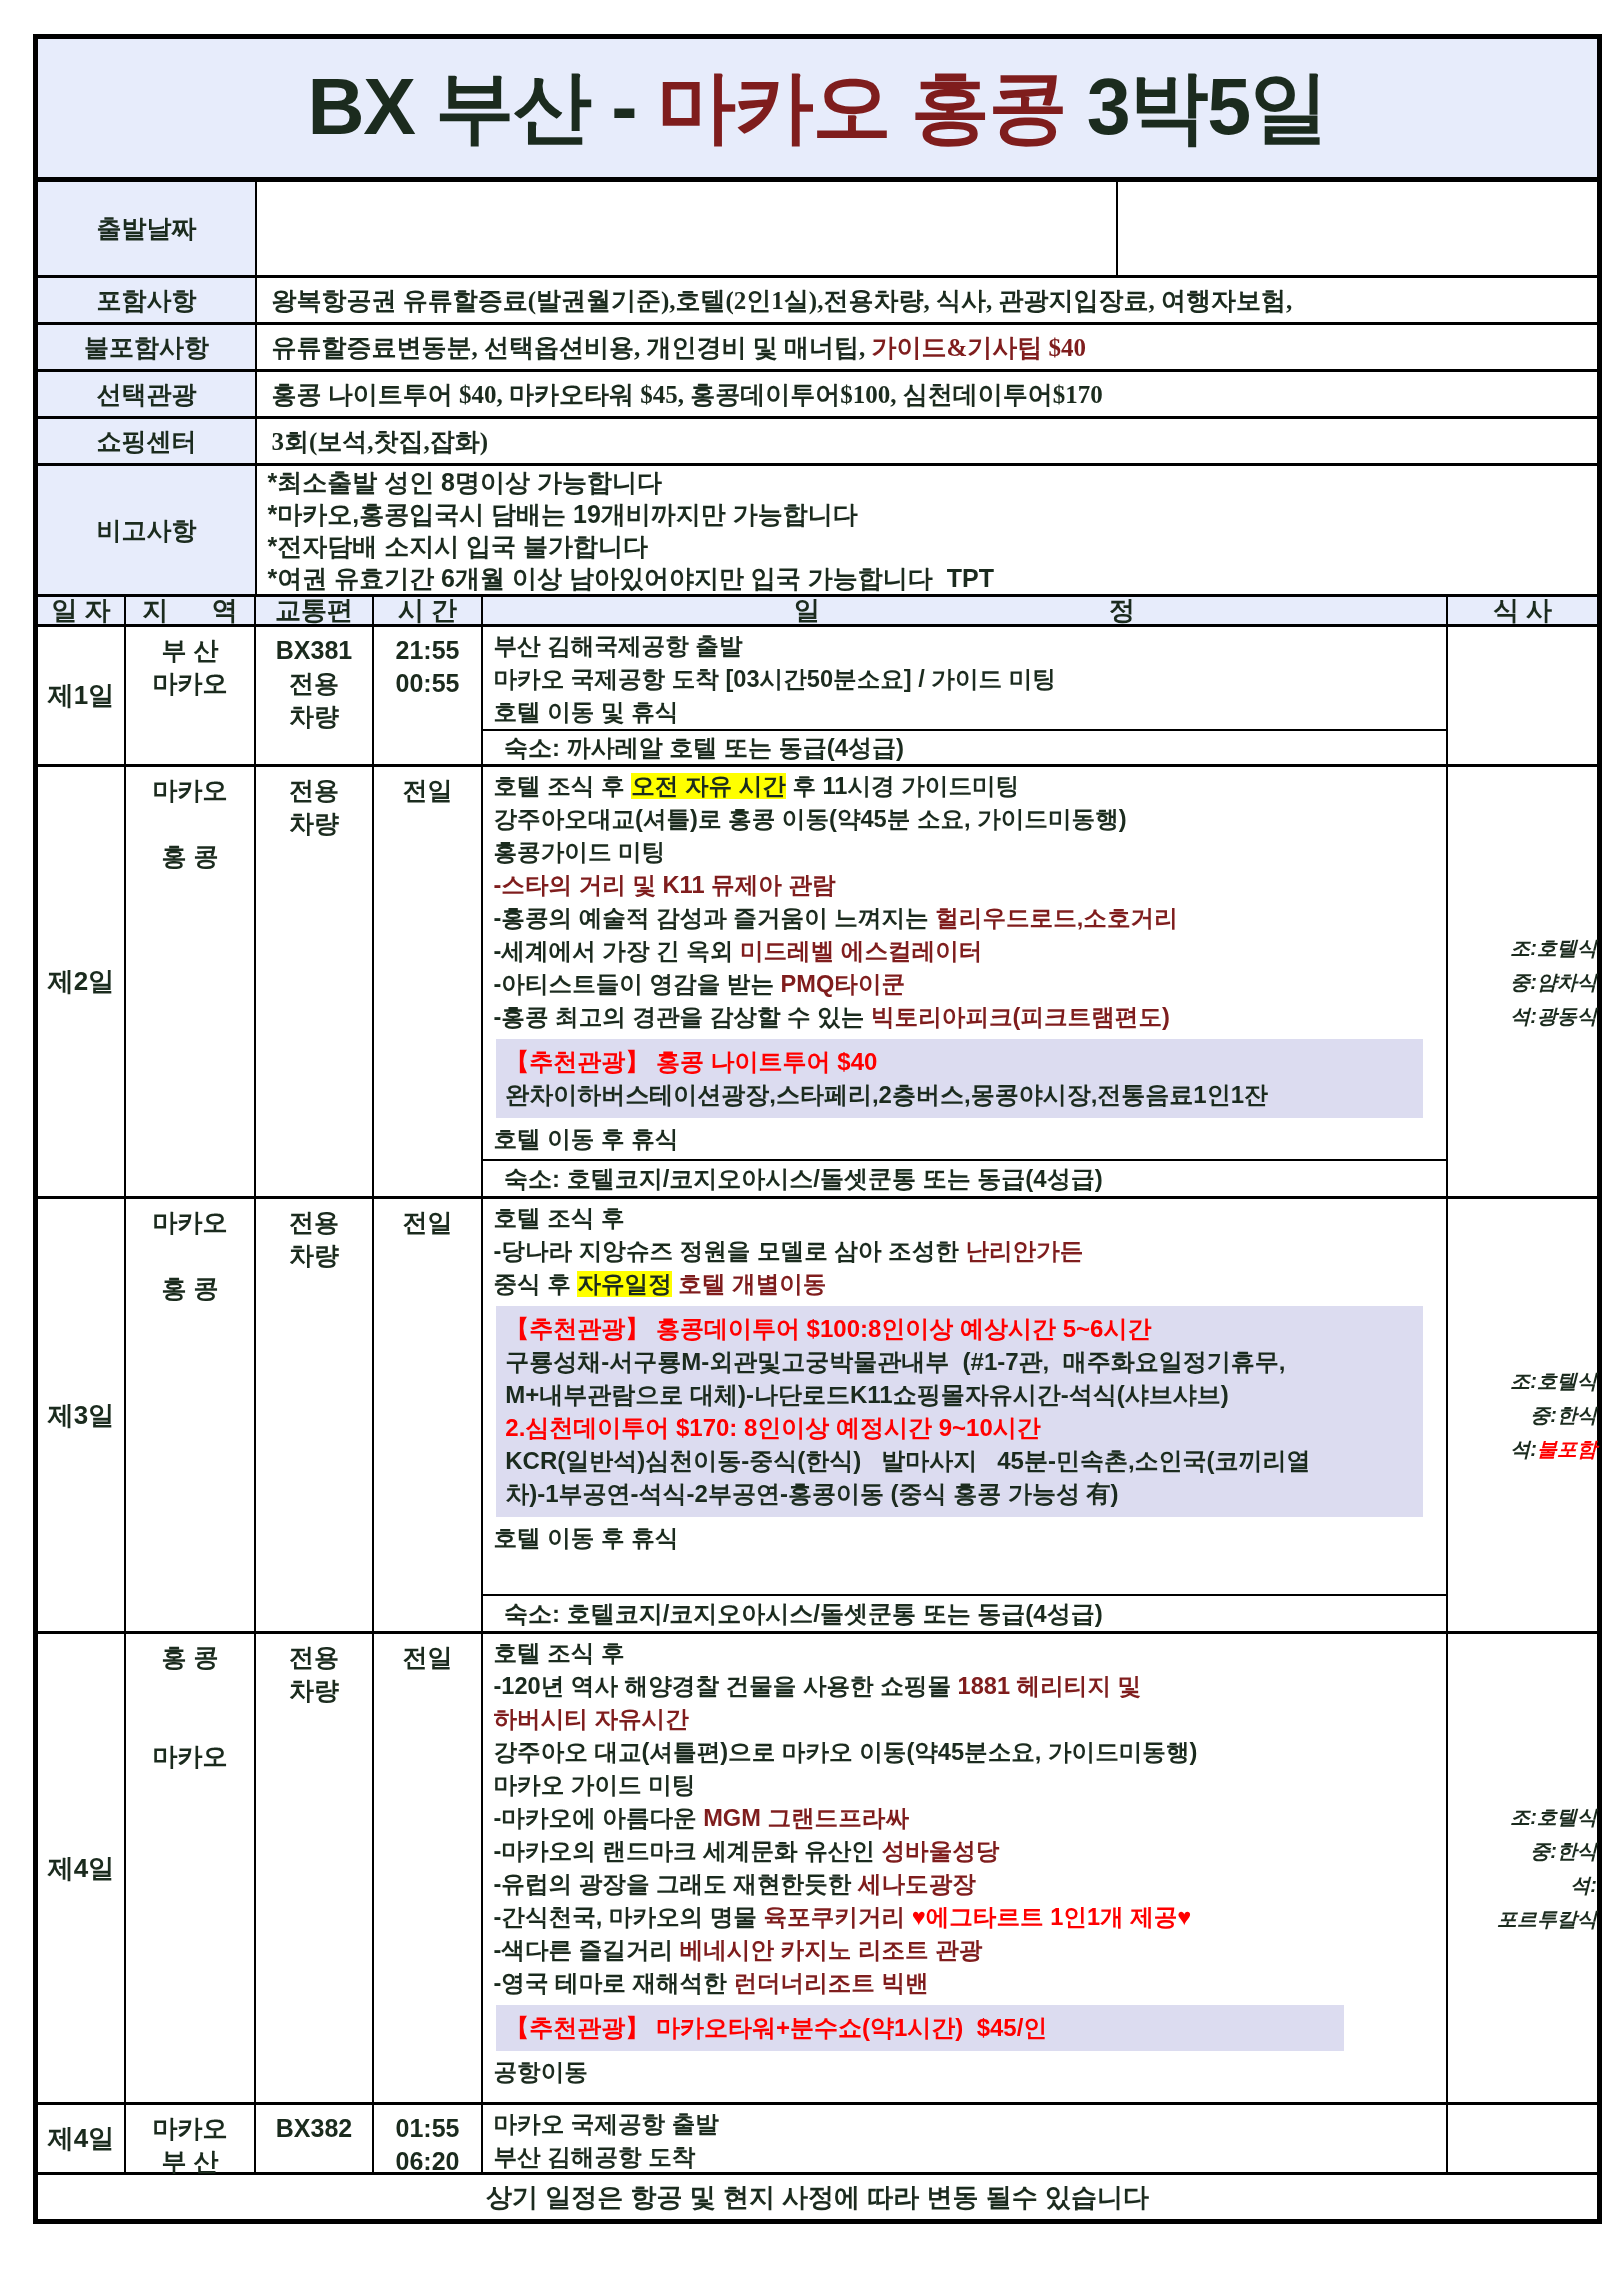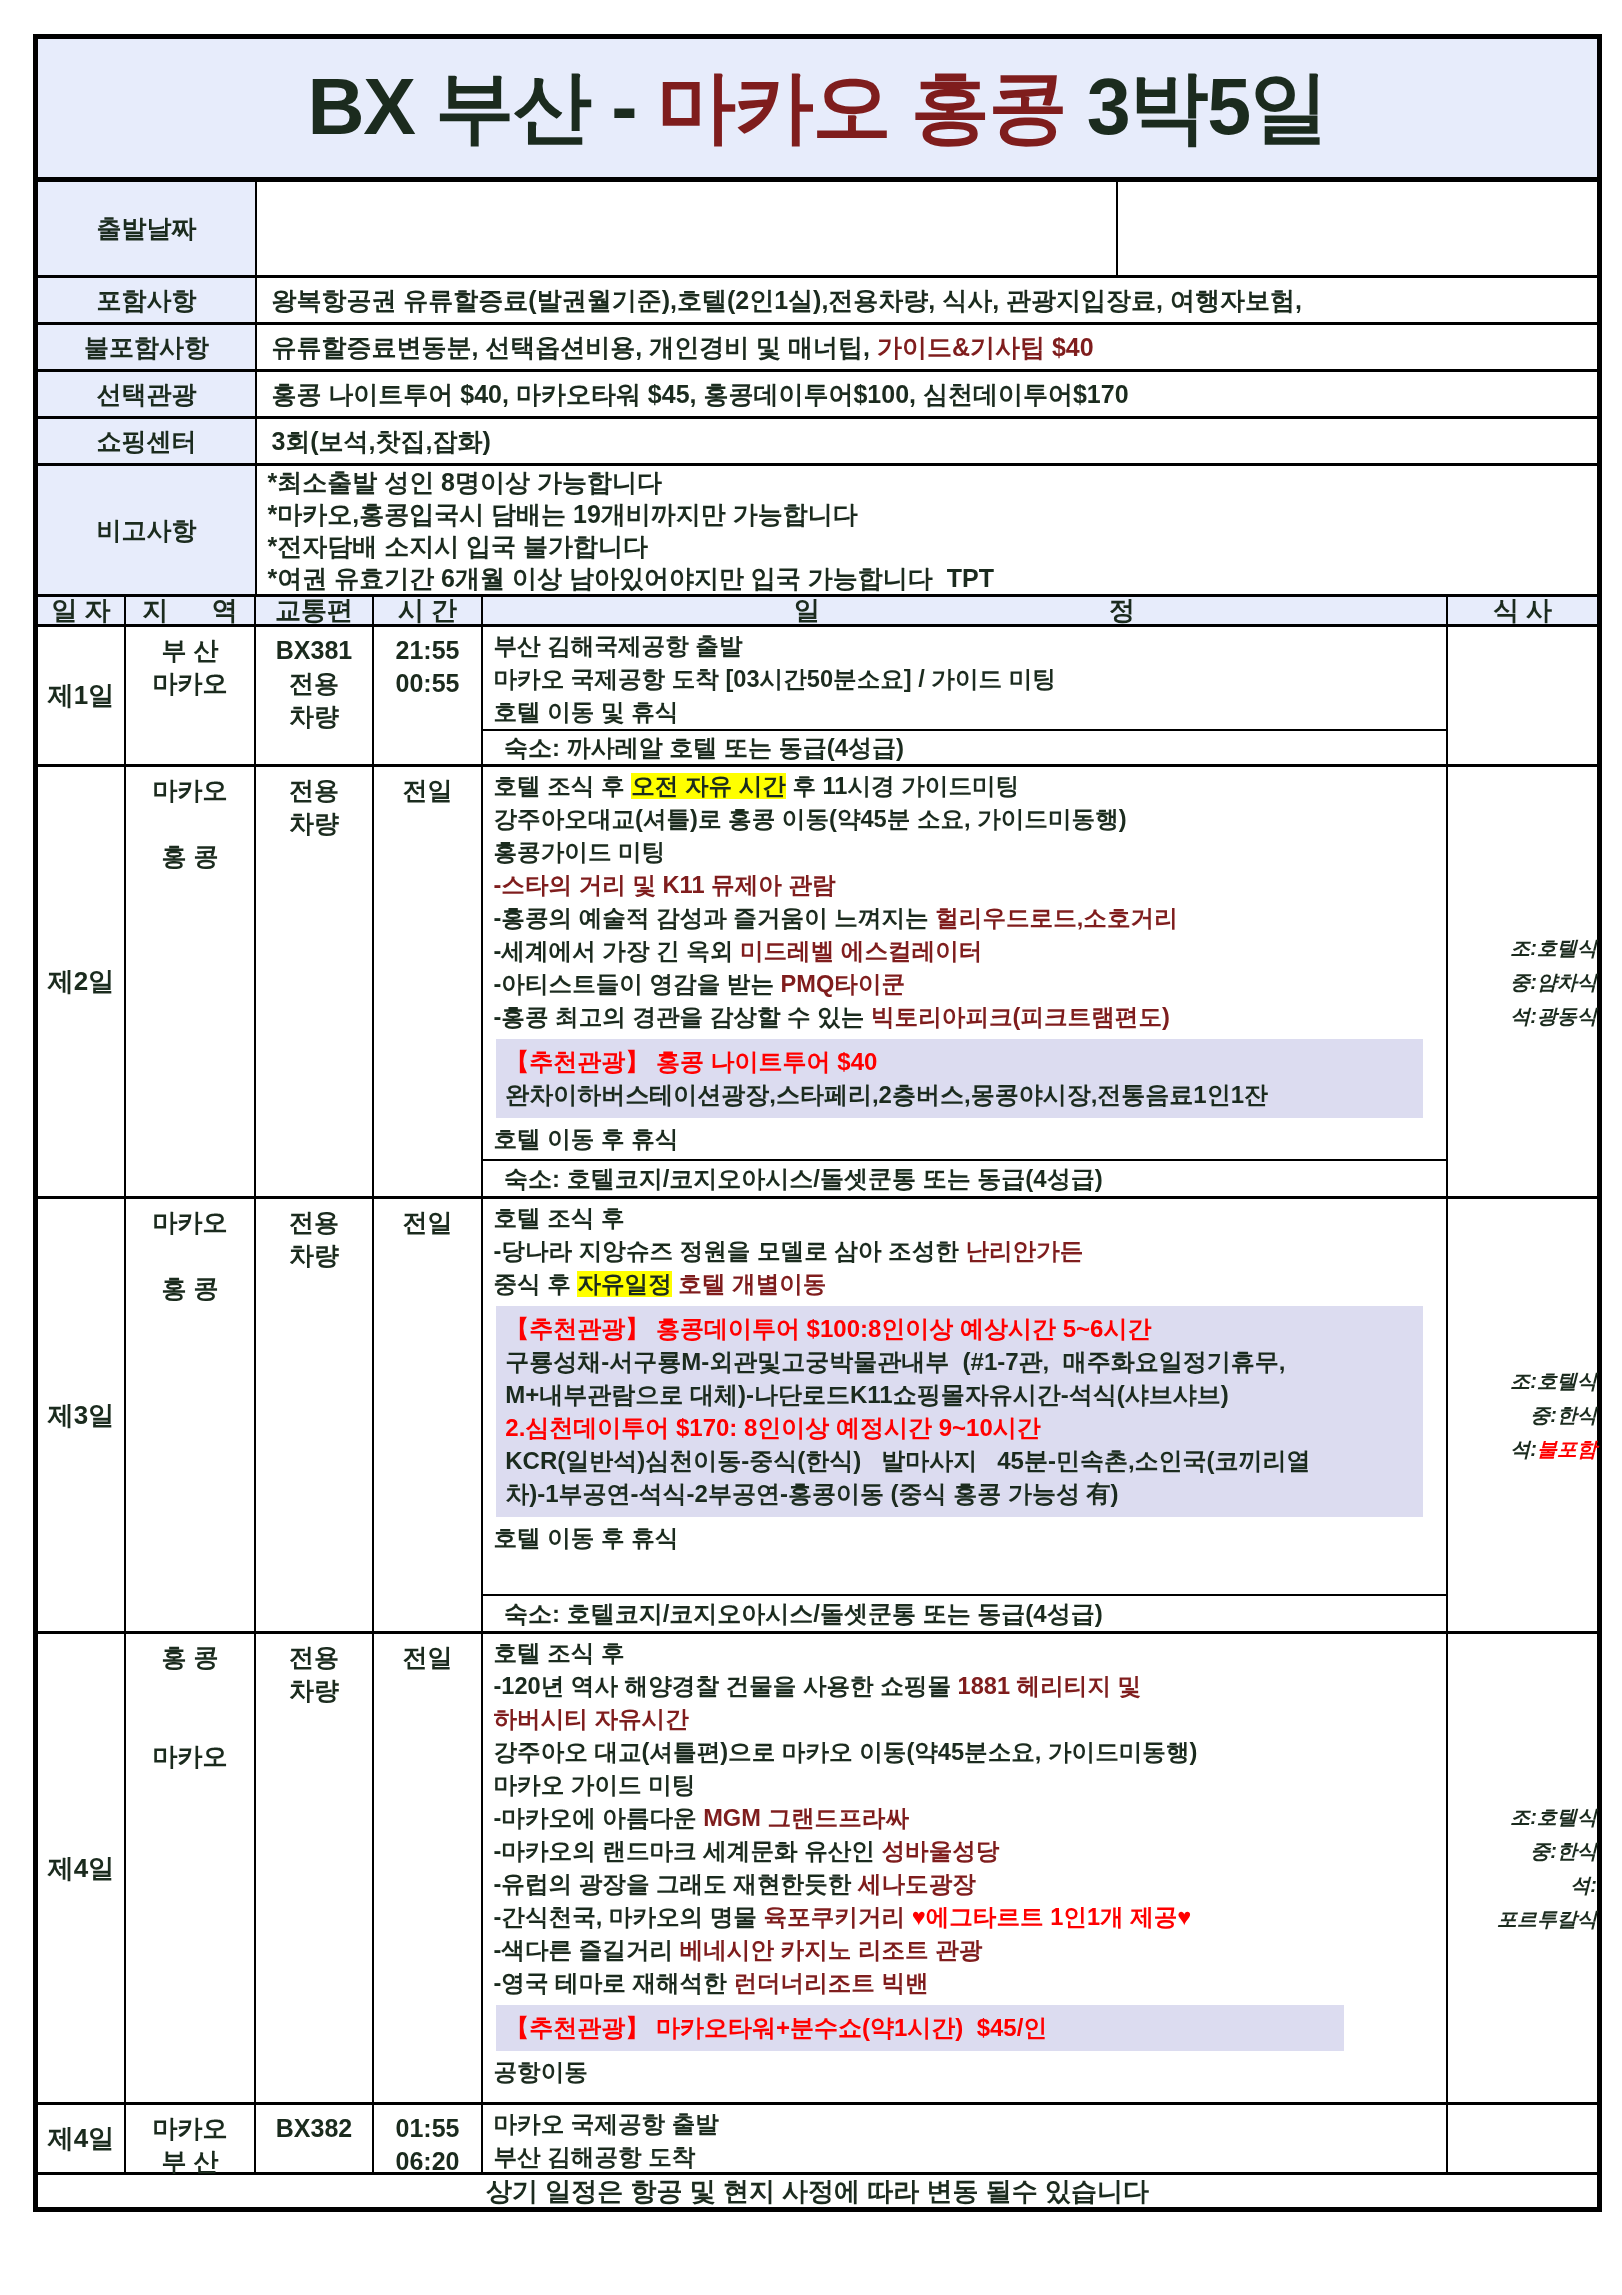--- a/index.html
+++ b/index.html
@@ -11,21 +11,21 @@
   .row:last-child{border-bottom:none;}
   
   .title-row{height:143px;background:#e7ecfb;align-items:center;justify-content:center;
              font-size:79px;font-weight:800;letter-spacing:-1.3px;border-bottom:5.2px solid #000;white-space:pre;}
   .c-blue{color:#7f1d1d;}
   .c-red{color:#ff0000;}
   .hl{background:#ffff00;}
   
   .label-cell{width:217px;flex:0 0 217px;background:#e7ecfb;border-right:2px solid #000;
               display:flex;align-items:center;justify-content:center;font-size:25px;text-align:center;font-family:Liberation Mono, monospace;}
-  .info-content{flex:1;display:flex;align-items:center;padding-left:14.4px;font-size:25px;white-space:pre;}
+  .info-content{flex:1;display:flex;align-items:center;padding-left:14.4px;font-size:25px;white-space:pre;font-family:Liberation Serif, serif;}
   .dep-row{height:96px;}
   .dep-main{width:859px;flex:0 0 859px;border-right:2px solid #000;background:#fff;}
   .dep-side{flex:1;background:#fff;}
   .info-row{height:47px;}
   .notes-row{height:131px;}
   .notes-content{flex:1;display:flex;flex-direction:column;justify-content:center;padding-left:10.5px;font-size:25px;}
   .notes-content .sline{height:32px;line-height:32px;white-space:pre;}
   
   .head-row{height:30px;background:#e7ecfb;font-size:26px;}
   .hcell{display:flex;align-items:center;justify-content:center;border-right:2px solid #000;
@@ -47,21 +47,21 @@
   .sched-body{flex:1;padding:2.6px 0 0 10.5px;font-size:23.6px;}
   .sched-body .sline{height:33px;line-height:33px;white-space:pre;}
   .recbox{background:#dcdcf0;width:927px;box-sizing:border-box;margin:5.2px 0 5.2px 2.6px;padding:6.5px 0 6.5px 9.2px;}
   .recbox.narrow{width:848px;}
   .recbox .sline{height:33px;line-height:33px;white-space:pre;font-size:24px;}
   .lodging{height:37px;border-top:2.6px solid #000;display:flex;align-items:center;
            padding-left:21px;font-size:24px;flex:0 0 37px;box-sizing:border-box;white-space:pre;}
   .c-meal{align-items:flex-end;justify-content:center;font-size:20px;font-style:italic;}
   .c-meal .sline{height:34px;line-height:34px;text-align:center;white-space:pre;}
   .d1{height:140px;} .d2{height:432px;} .d3{height:435px;} .d4{height:471px;} .d5{height:70px;}
-  .foot-row{height:32px;align-items:center;justify-content:center;font-size:26px;}
+  .foot-row{height:44px;align-items:center;justify-content:center;font-size:26px;}
 </style>
 </head>
 <body>
 
 <div class="page">
   <div class="doc">
 
     <div class="row title-row"><span>BX 부산 - </span><span class="c-blue">마카오 홍콩</span><span> 3박5일</span></div>
 
     <div class="row dep-row">

